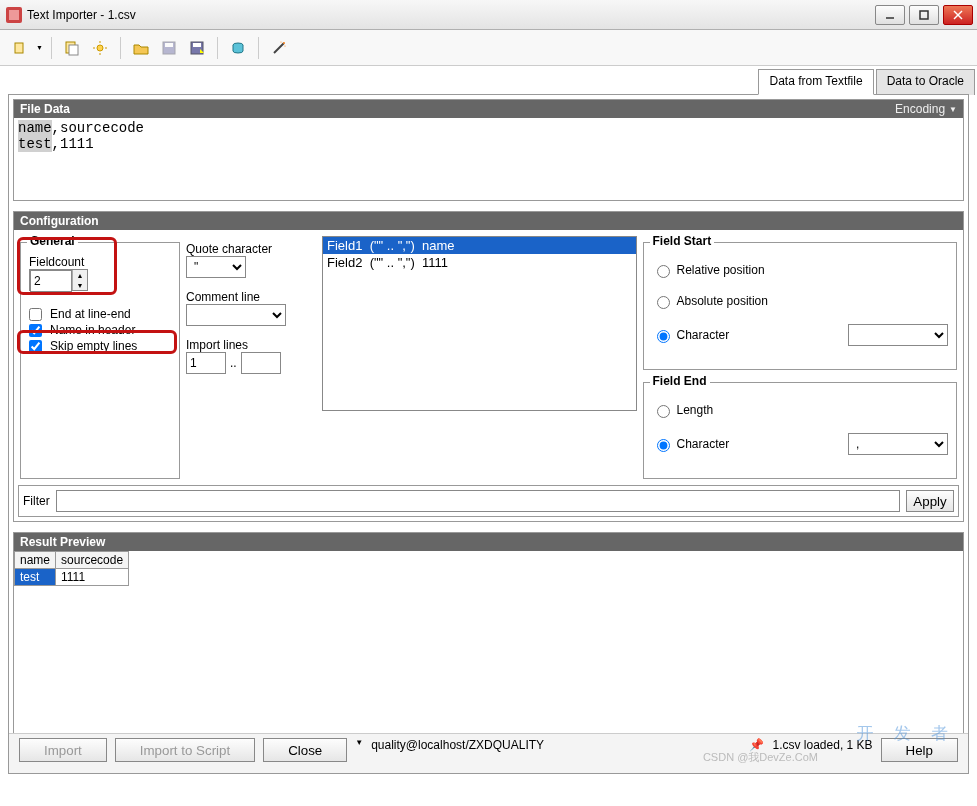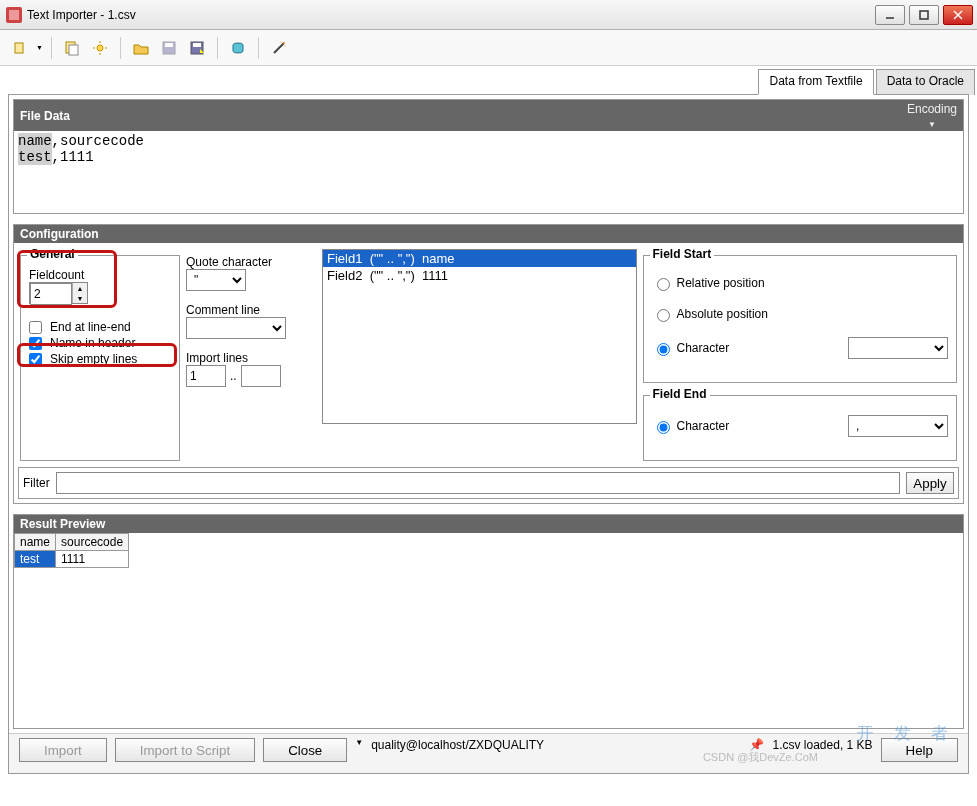--- a/index.html
+++ b/index.html
@@ -28,21 +28,21 @@
   .winbtn.close svg line { stroke:#fff; }
   .toolbar { height:36px; display:flex; align-items:center; padding:2px 8px; gap:4px; border-bottom:1px solid #ccc; background:#f8f8f8; }
   .tb-btn { width:24px; height:24px; display:flex; align-items:center; justify-content:center; cursor:pointer; border:1px solid transparent; }
   .tb-sep { width:1px; height:22px; background:#ccc; margin:0 4px; }
   .tabs { display:flex; margin:2px 0 0 10px;justify-content:flex-end; }
   .tab { padding:4px 10px 6px; border:1px solid #999; border-bottom:none; background:#e5e5e5; margin-right:2px; cursor:pointer; position:relative; top:1px; }
   .tab.active { background:#fff; border-bottom:1px solid #fff; z-index:2; }
   .tab-body { border:1px solid #999; margin:0 8px 8px 8px; background:#fff; padding:0; position:relative; }
   .section { margin: 4px 4px 10px 4px; border:1px solid #999; }
   .section-hdr { background:#666; color:#fff; font-weight:bold; padding:2px 6px; display:flex; align-items:center; }
-  .section-hdr .right { margin-left:auto; font-weight:normal; color:#eee; cursor:pointer; display:flex; align-items:center; gap:4px;flex-direction:column;}
+  .section-hdr .right { margin-left:auto; font-weight:normal; color:#eee; cursor:pointer; display:flex; align-items:center; gap:4px;}
   .filedata-area { font-family:"Courier New",monospace; font-size:14px; padding:2px 4px; min-height:82px; position:relative; }
   .hl { background:#d0d0d0; }
   .config-body { display:flex; padding:6px; gap:6px; }
   .grp { border:1px solid #999; padding:4px 8px 8px 8px; position:relative; margin-top:6px; }
   .grp-title { position:absolute; top:-9px; left:6px; background:#fff; padding:0 3px; font-weight:bold; }
   .red-box { border:3px solid #c31212; border-radius:6px; position:absolute; pointer-events:none; }
   .col1 { width:160px; position:relative; }
   .col2 { width:130px; }
   .col3 { flex:1; }
   .col4 { flex:1; }
@@ -257,20 +257,24 @@
               </div>
           <div class="radio-row">
                 <input type="radio" name="fs" checked="" style="">
                 <span>Character</span>
             <select style="width:100px;margin-left:auto"><option></option></select>
           </div>
         </div>
         <div class="grp">
           <span class="grp-title">Field End</span>
           <div class="radio-row">
+                <input type="radio" name="fe" style="">
+                <span>Length</span>
+              </div>
+          <div class="radio-row">
                 <input type="radio" name="fe" checked="" style="">
                 <span>Character</span>
             <select style="width:100px;margin-left:auto"><option>,</option></select>
           </div>
         </div>
       </div>
 
     </div>
 
     <div class="filter-row">

